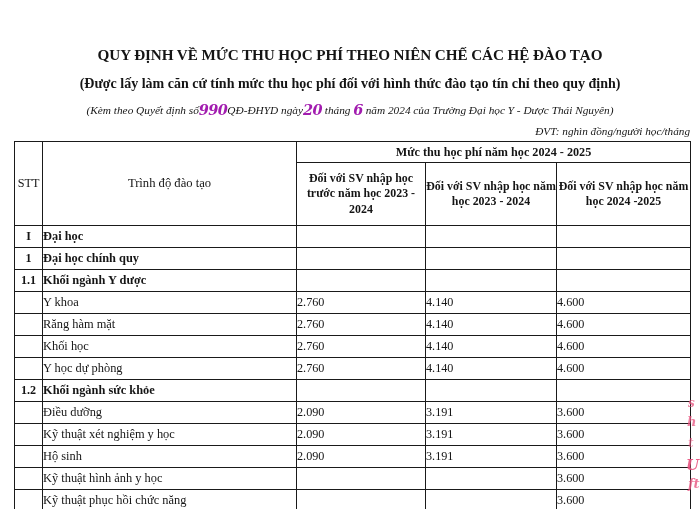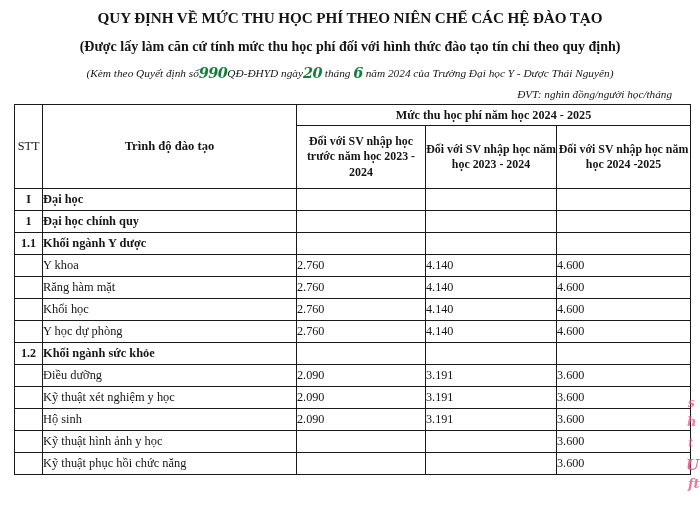--- a/index.html
+++ b/index.html
@@ -13,20 +13,21 @@
     overflow: hidden;
     font-family: "Liberation Serif", "DejaVu Serif", serif;
     color: #151515;
     position: relative;
   }
 
   
   .doc-header {
     padding: 7px 14px 0 14px;
     text-align: center;
+    margin-top: 37px;
   }
   .title-main {
     font-size: 15.2px;
     font-weight: bold;
     letter-spacing: -0.1px;
     line-height: 1.42;
     margin: 0;
     white-space: nowrap;
   }
   .title-sub {
@@ -40,31 +41,31 @@
     font-size: 11.3px;
     font-style: italic;
     line-height: 1.5;
     margin: 4px 0 0 0;
     white-space: nowrap;
   }
   .hand {
     font-family: "DejaVu Serif", serif;
     font-style: italic;
     font-weight: bold;
-    color: #15803d;
+    color: #a21caf;
     font-size: 14.5px;
     letter-spacing: -0.6px;
     position: relative;
     top: 1px;
   }
   .unit-line {
     text-align: right;
     font-size: 11.2px;
     font-style: italic;
-    margin: 6px 28px 4px 0;
+    margin: 6px 10px 4px 0;
     white-space: nowrap;
   }
 
   
   .table-wrap {
     padding: 0 10px 0 14px;
   }
   table.fee-table {
     border-collapse: collapse;
     width: 676px;
@@ -91,21 +92,21 @@
     line-height: 20px;
     margin-left: 8px;
   }
   th.h-stt {
     font-size: 12.2px;
     font-weight: normal;
     text-align: center;
   }
   th.h-name {
     font-size: 12.6px;
-    font-weight: bold;
+    font-weight: normal;
     text-align: center;
   }
   th.h-col {
     font-size: 11.9px;
     font-weight: bold;
     text-align: center;
     line-height: 1.33;
     padding: 3px 4px;
     height: 62px;
   }

